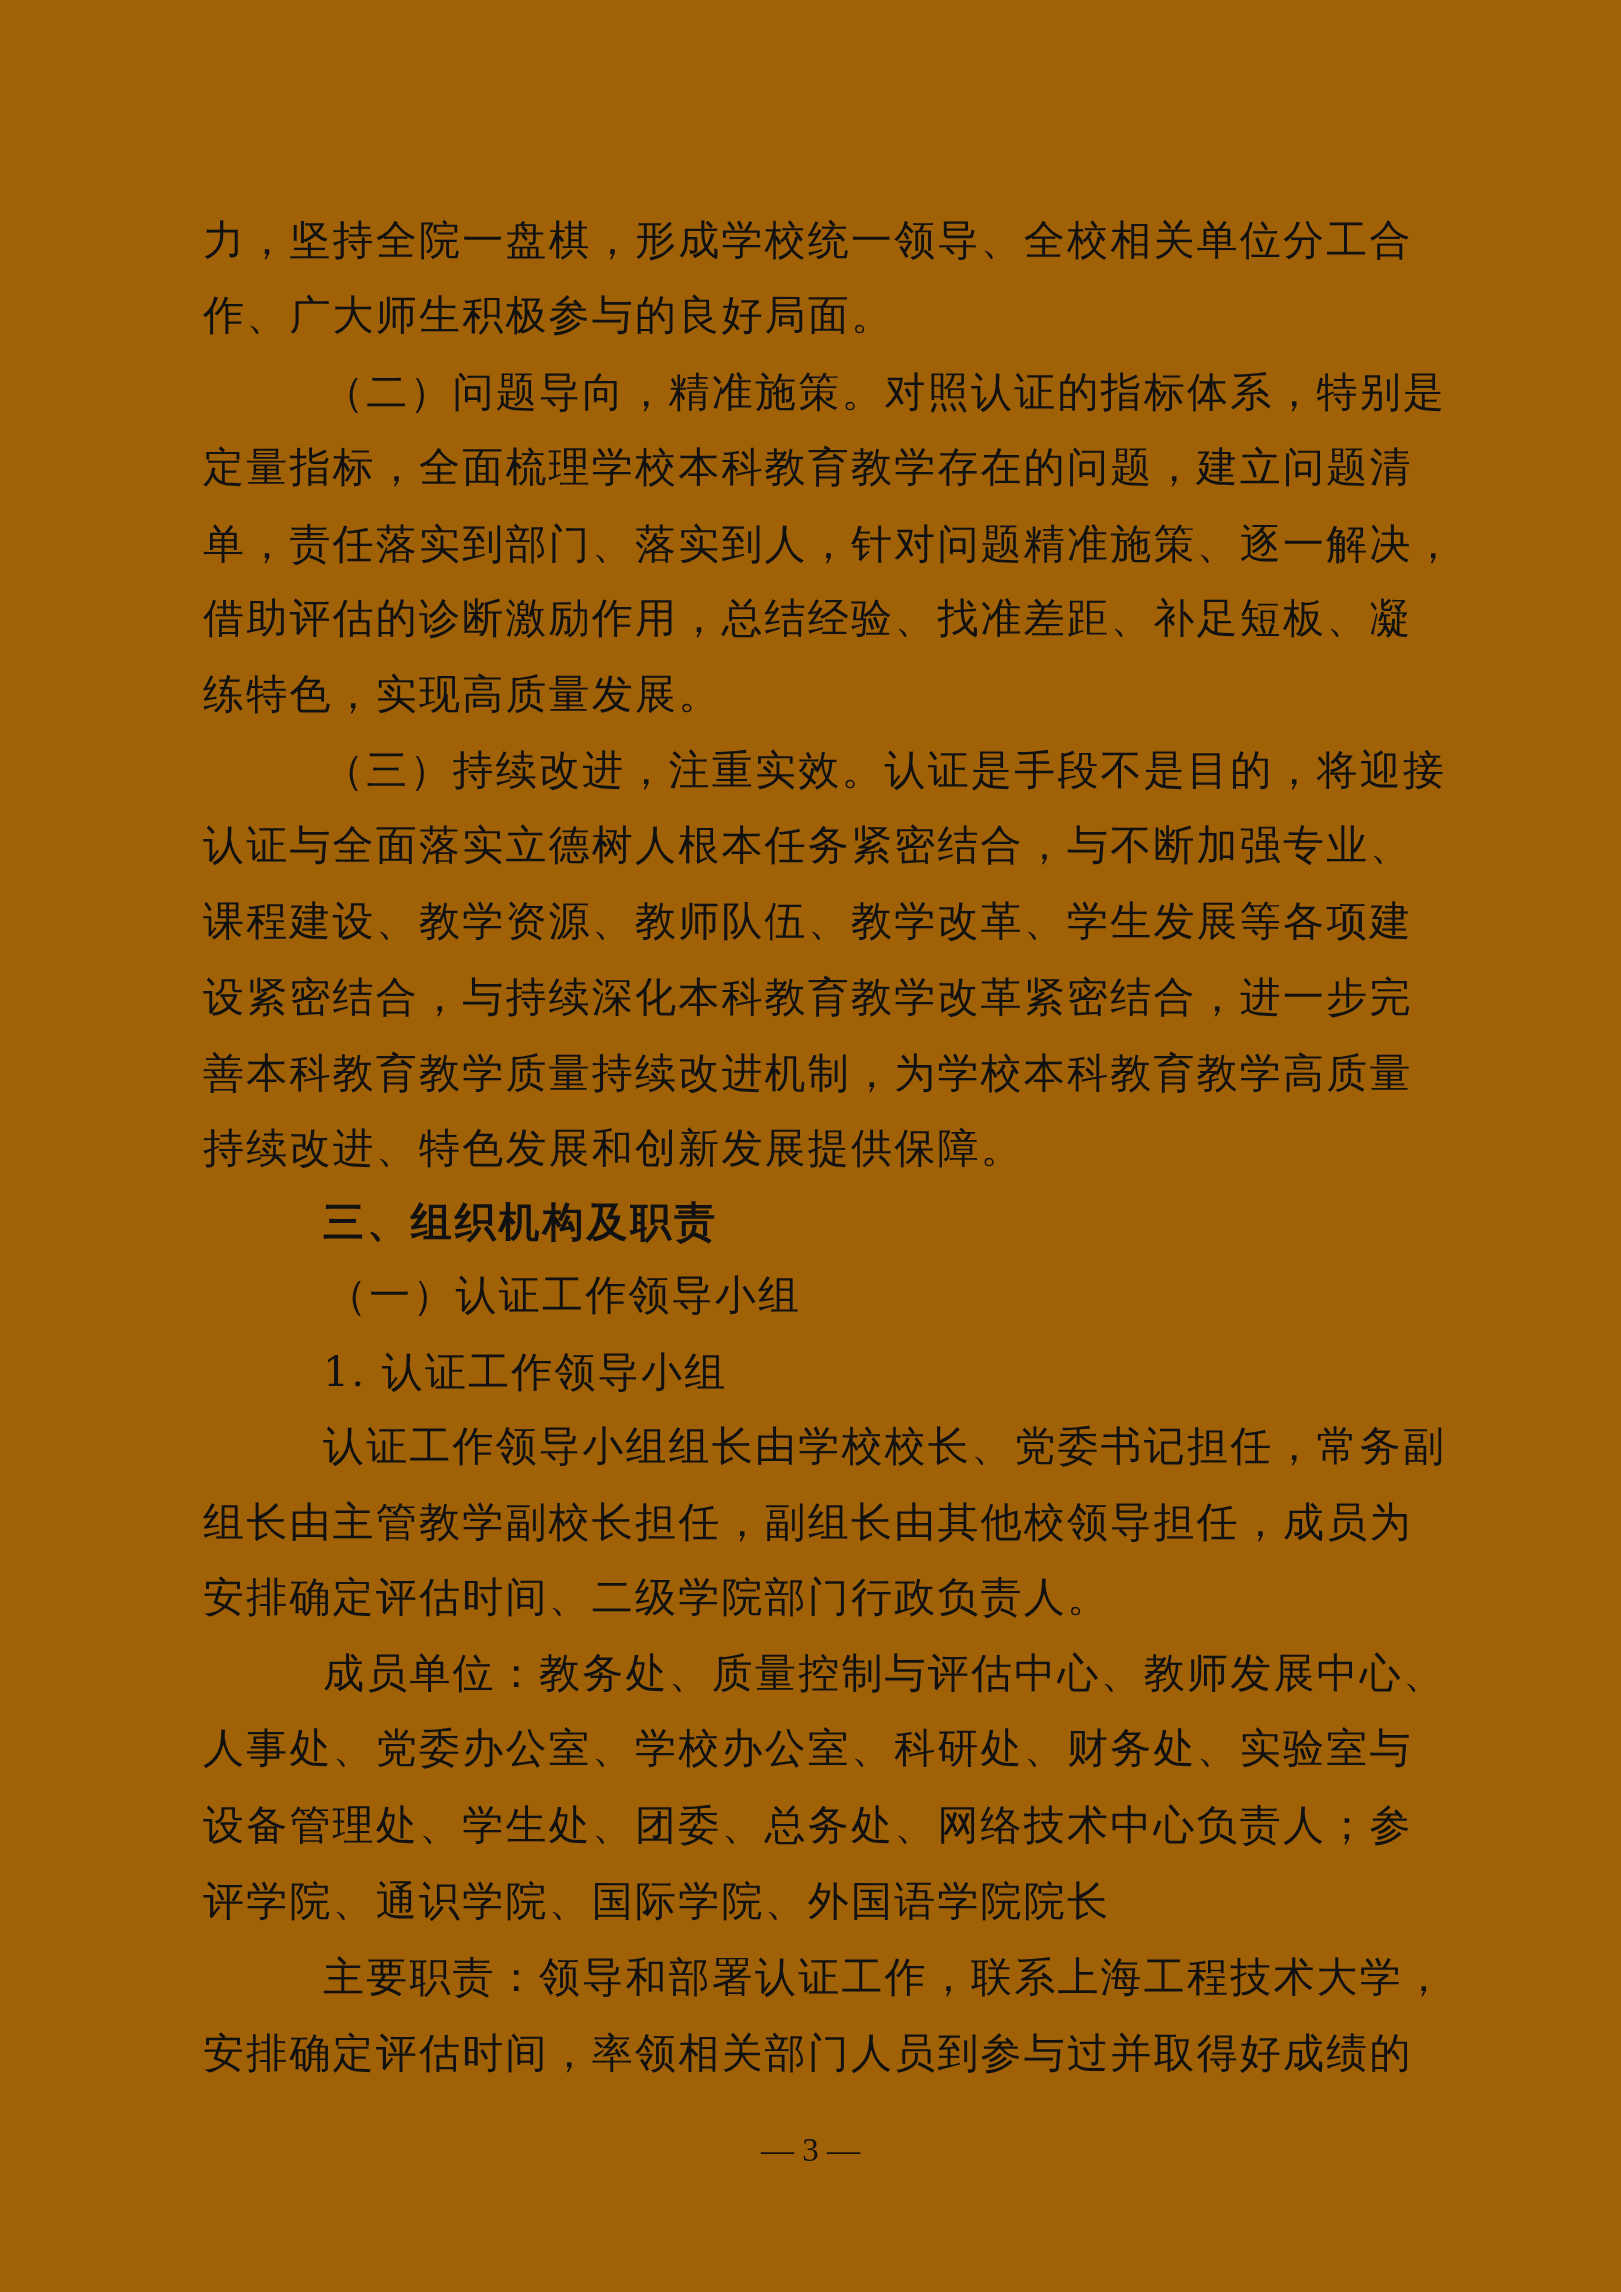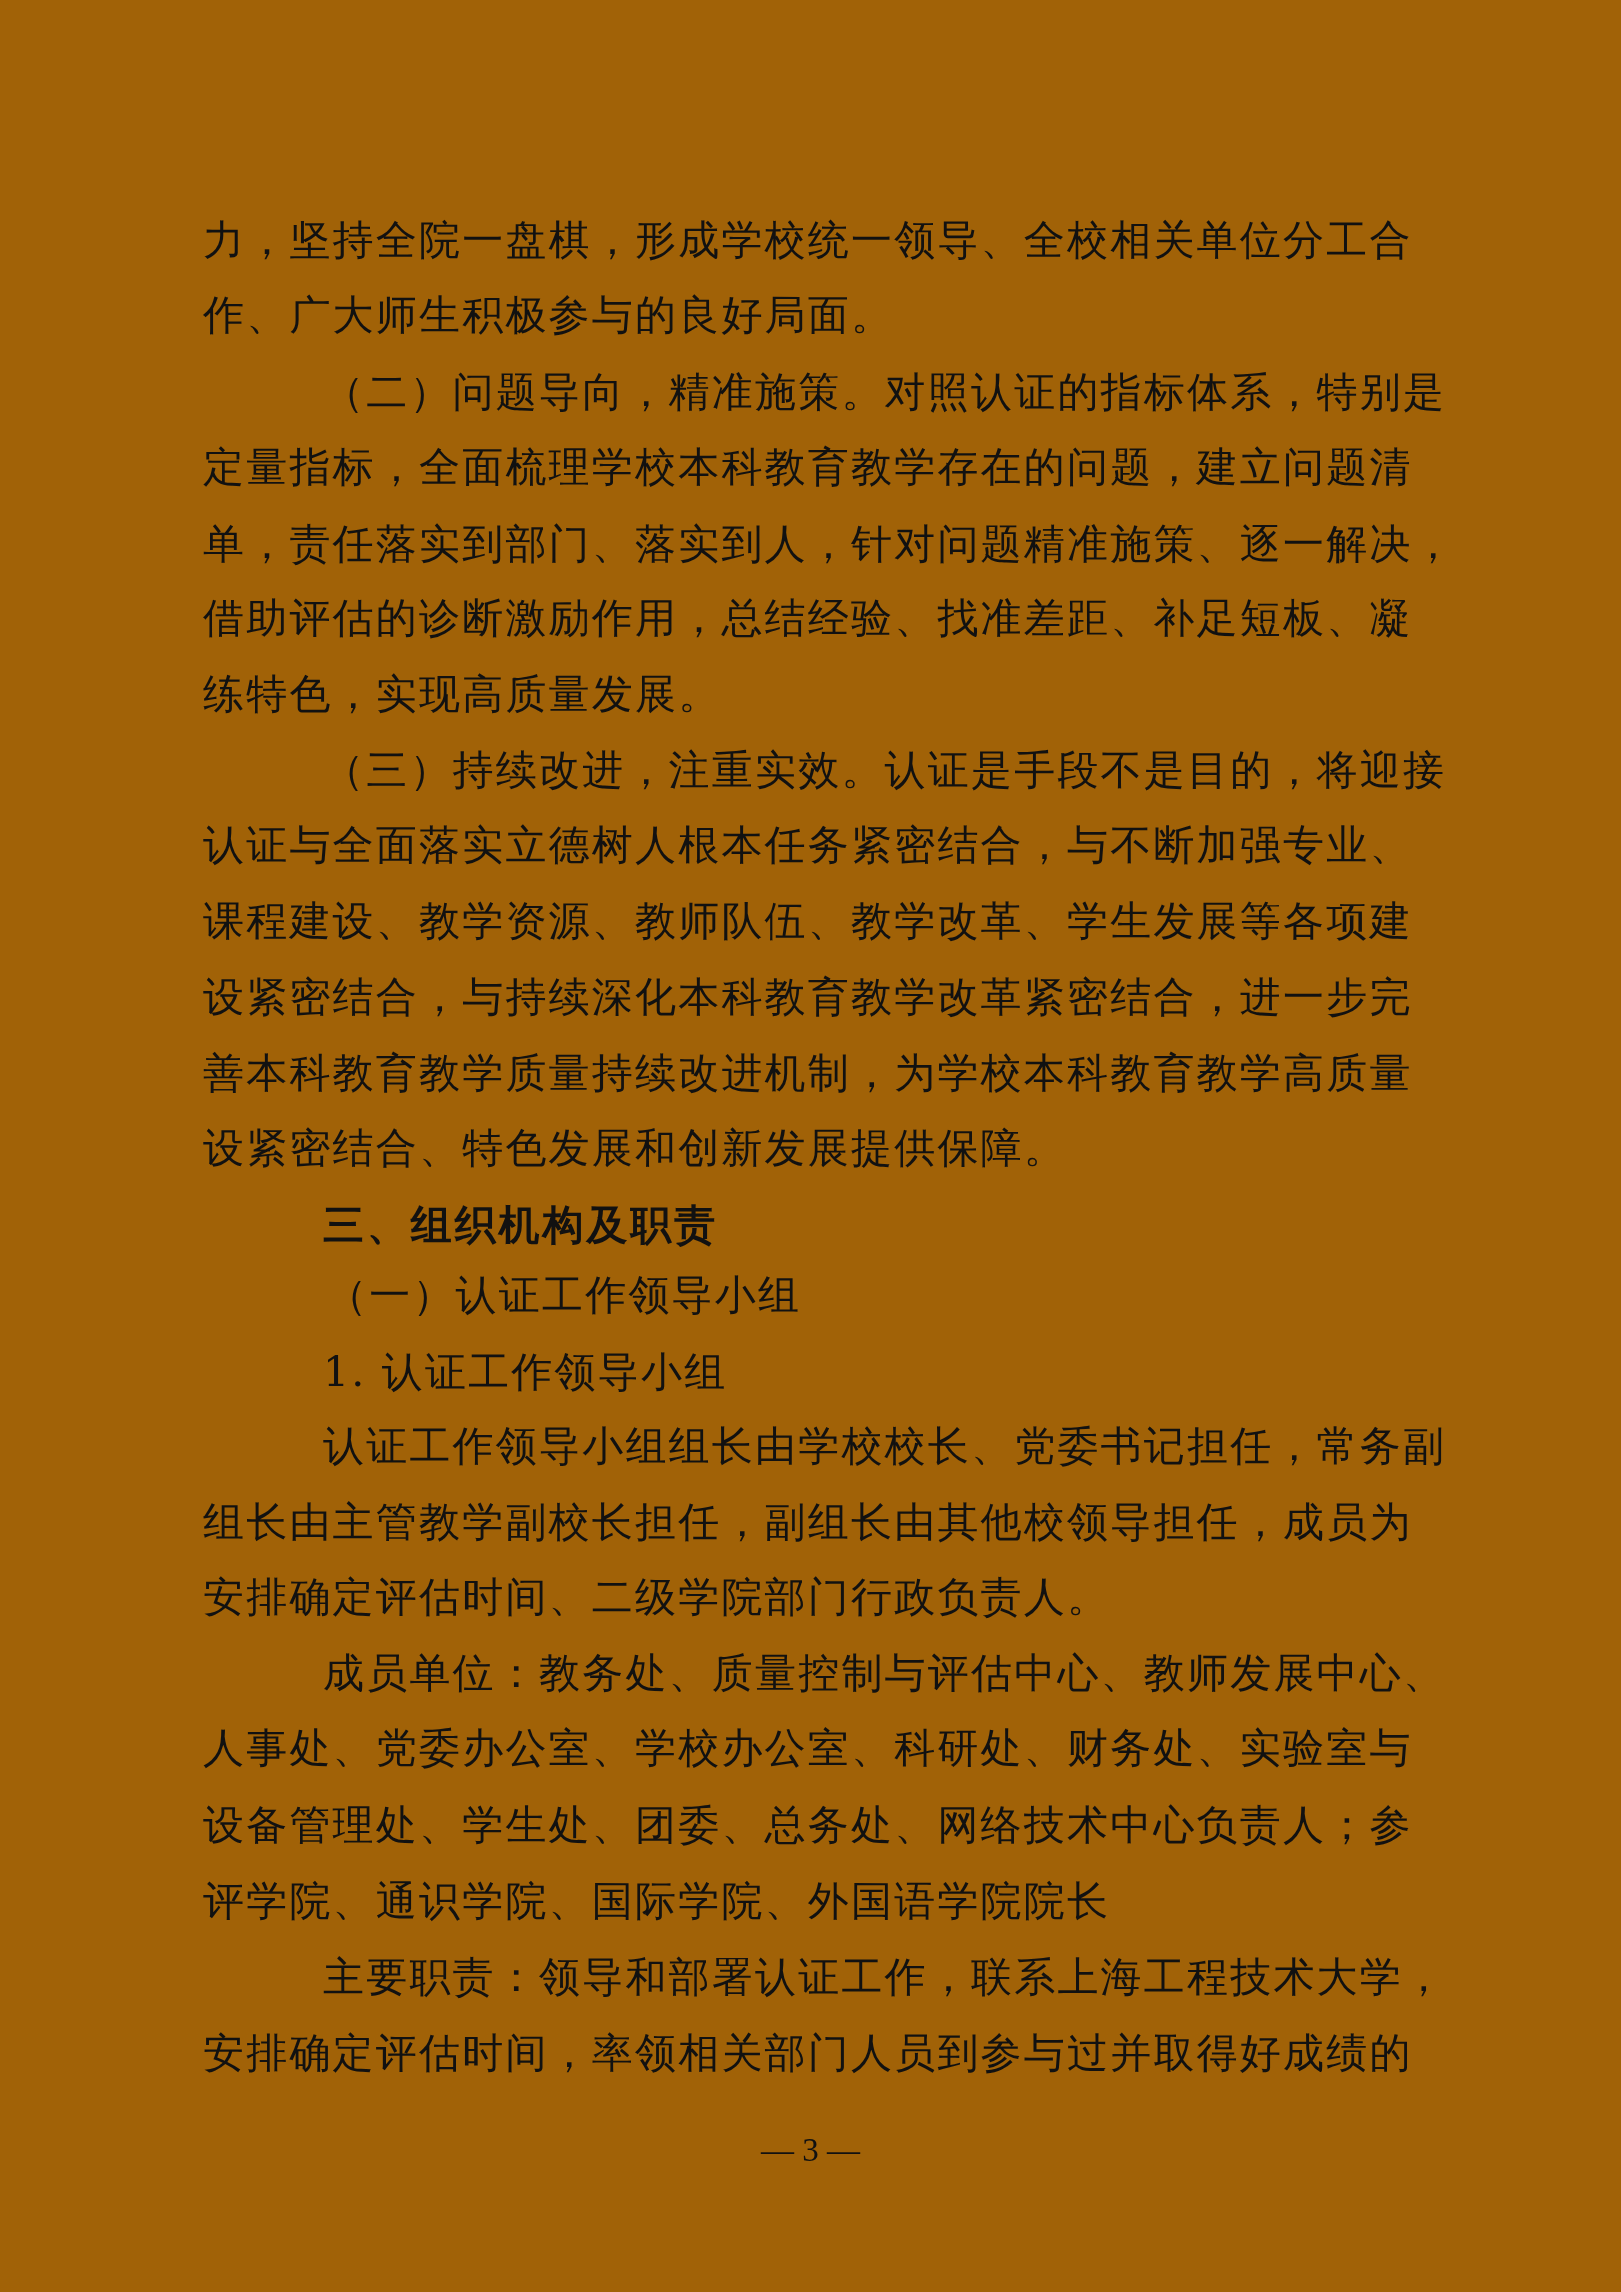--- a/index.html
+++ b/index.html
@@ -2,41 +2,41 @@
 <html><head>
 <meta charset="utf-8">
 <style>
   html, body { margin: 0; padding: 0; background: #ffffff; }
   body { width: 1621px; height: 2293px; position: relative; overflow: hidden;
          font-family: "DejaVu Serif", "Liberation Serif", serif; color: #111111; }
   .page { position: absolute; left: 0; top: 0; width: 1621px; height: 2293px; background: #a16207; }
   .line { position: absolute; left: 203px; width: 1235px; height: 59px; line-height: 59px;
           font-size: 41px; letter-spacing: 2.2px; white-space: nowrap; font-weight: 300; }
   .indent { left: 291px; margin-left: 32px; }
-  .heading { font-family: Liberation Sans, sans-serif; font-weight: bold; letter-spacing: 2.9px; }
+  .heading { font-family: Liberation Mono, monospace; font-weight: bold; letter-spacing: 2.9px; }
   .page-number { position: absolute; left: 0; width: 1621px; top: 2132px; text-align: center;
                  font-family: "Liberation Serif", serif; font-size: 33px; color: #111; }
 </style>
 </head>
 <body>
 
 <div class="page">
   <div class="line" style="top:211px">力，坚持全院一盘棋，形成学校统一领导、全校相关单位分工合</div>
   <div class="line" style="top:286px">作、广大师生积极参与的良好局面。</div>
   <div class="line indent" style="top:363px">（二）问题导向，精准施策。对照认证的指标体系，特别是</div>
   <div class="line" style="top:515px">单，责任落实到部门、落实到人，针对问题精准施策、逐一解决，</div>
   <div class="line" style="top:438px">定量指标，全面梳理学校本科教育教学存在的问题，建立问题清</div>
   <div class="line" style="top:589px">借助评估的诊断激励作用，总结经验、找准差距、补足短板、凝</div>
   <div class="line" style="top:665px">练特色，实现高质量发展。</div>
   <div class="line indent" style="top:741px">（三）持续改进，注重实效。认证是手段不是目的，将迎接</div>
   <div class="line" style="top:816px">认证与全面落实立德树人根本任务紧密结合，与不断加强专业、</div>
   <div class="line" style="top:892px">课程建设、教学资源、教师队伍、教学改革、学生发展等各项建</div>
   <div class="line" style="top:968px">设紧密结合，与持续深化本科教育教学改革紧密结合，进一步完</div>
   <div class="line" style="top:1044px">善本科教育教学质量持续改进机制，为学校本科教育教学高质量</div>
-  <div class="line" style="top:1119px">设紧密结合、特色发展和创新发展提供保障。</div>
+  <div class="line" style="top:1119px">持续改进、特色发展和创新发展提供保障。</div>
   <div class="line indent heading" style="top:1196px">三、组织机构及职责</div>
   <div class="line indent" style="top:1266px; left:294px">（一）认证工作领导小组</div>
   <div class="line indent" style="top:1343px">1. 认证工作领导小组</div>
   <div class="line indent" style="top:1417px">认证工作领导小组组长由学校校长、党委书记担任，常务副</div>
   <div class="line" style="top:1493px">组长由主管教学副校长担任，副组长由其他校领导担任，成员为</div>
   <div class="line" style="top:1568px">安排确定评估时间、二级学院部门行政负责人。</div>
   <div class="line indent" style="top:1644px">成员单位：教务处、质量控制与评估中心、教师发展中心、</div>
   <div class="line" style="top:1719px">人事处、党委办公室、学校办公室、科研处、财务处、实验室与</div>
   <div class="line" style="top:1796px">设备管理处、学生处、团委、总务处、网络技术中心负责人；参</div>
   <div class="line" style="top:1872px">评学院、通识学院、国际学院、外国语学院院长</div>

